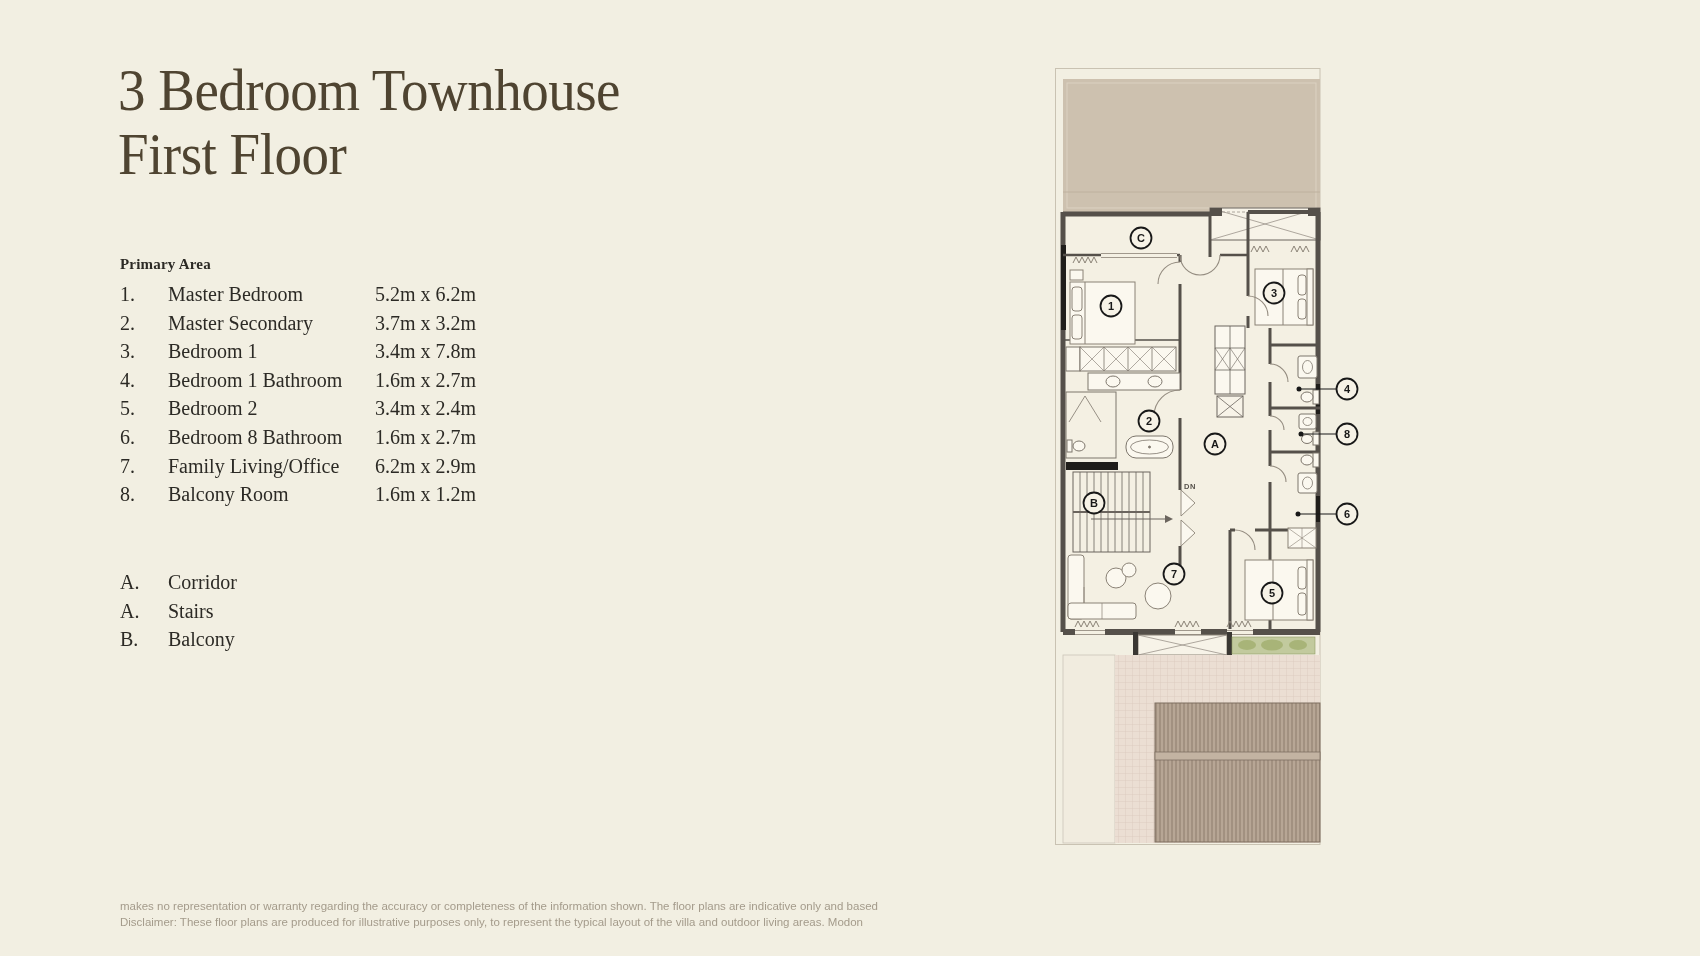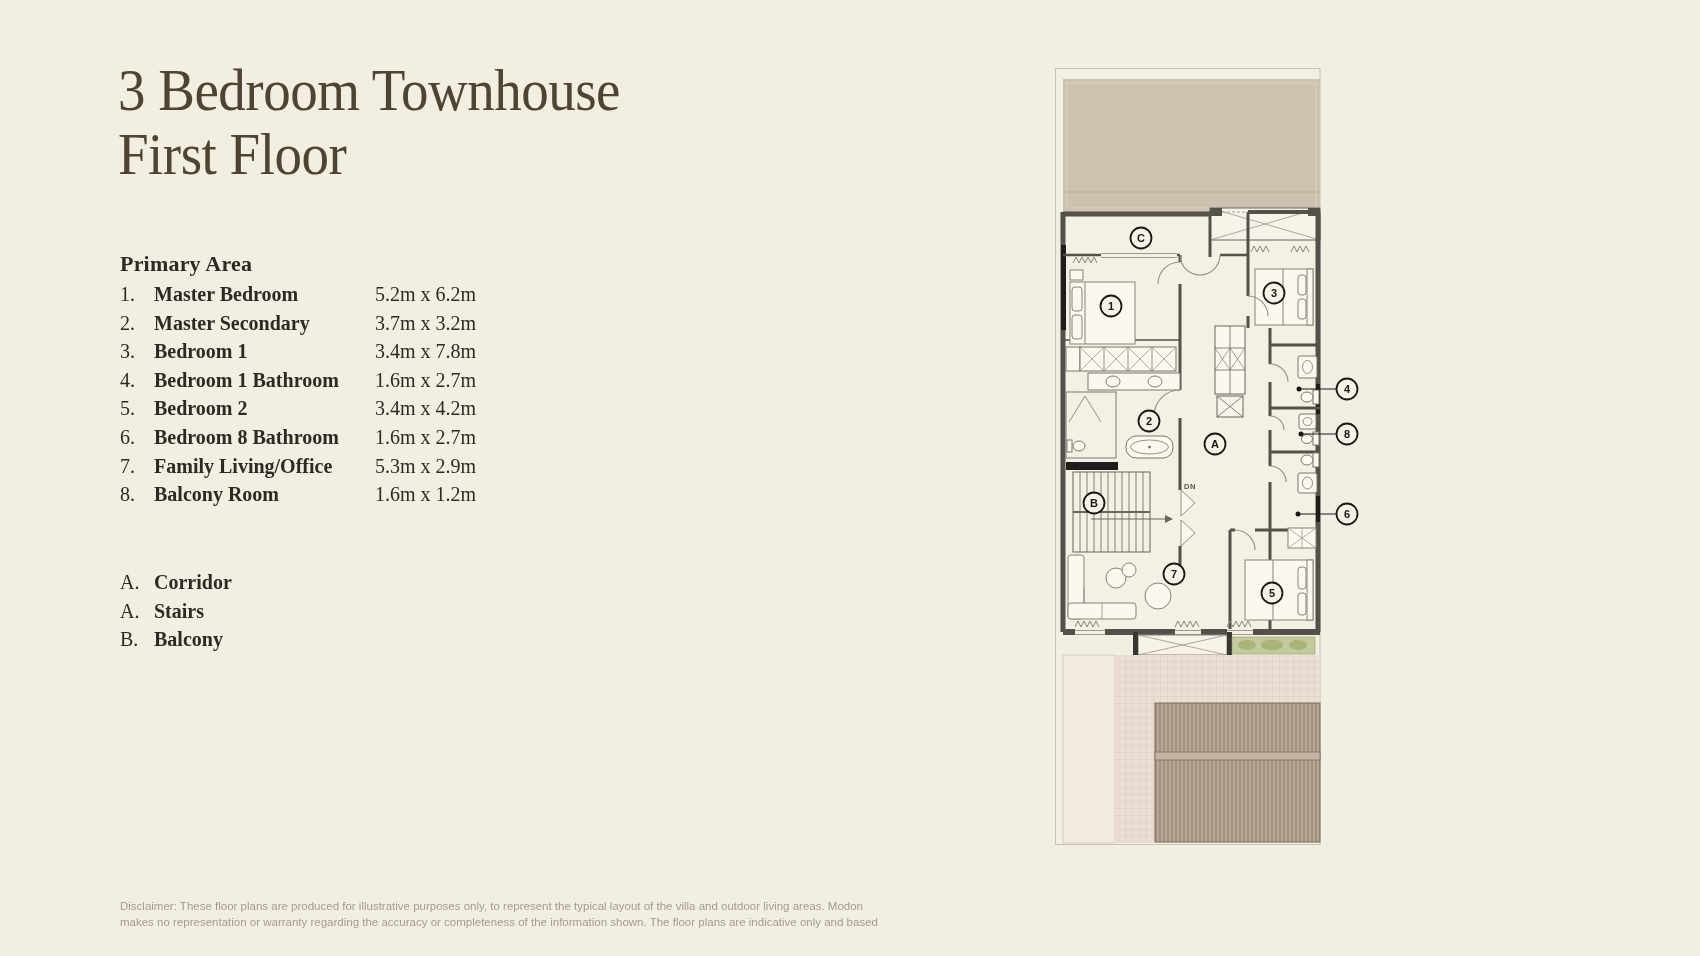--- a/index.html
+++ b/index.html
@@ -12,24 +12,24 @@
   .title-block{
     position:absolute;left:118px;top:58px;
     color:#4f4431;
     font-size:55px;line-height:59px;letter-spacing:-0.5px;
     transform:scaleY(1.08);transform-origin:top left;
   }
   
   .legend{position:absolute;left:120px;color:#2c2a25;}
   .legend-primary{top:251px;}
   .legend-secondary{top:568px;}
-  .legend-heading{font-weight:bold;font-size:22px;line-height:26px;margin-bottom:3px;letter-spacing:0.2px;}
+  .legend-heading{font-weight:bold;font-size:15px;line-height:26px;margin-bottom:3px;letter-spacing:0.2px;}
   .legend-row{position:relative;width:420px;height:28.6px;font-size:20px;line-height:28.6px;}
   .legend-num{position:absolute;left:0;width:34px;}
-  .legend-label{position:absolute;left:34px;font-weight:bold;}
+  .legend-label{position:absolute;left:48px;}
   .legend-dims{position:absolute;left:255px;}
   
   .disclaimer{
     position:absolute;left:120px;top:898px;width:880px;
     font-family:"Liberation Sans", sans-serif;
     font-size:11.5px;line-height:16.4px;color:#a49b8b;
   }
   
   .plan-wrap{position:absolute;left:1055px;top:66px;width:315px;height:781px;}
   svg text.callout-t{
@@ -65,31 +65,31 @@
     <span class="legend-dims">3.4m x 7.8m</span>
   </div>
   <div class="legend-row">
     <span class="legend-num">4.</span>
     <span class="legend-label">Bedroom 1 Bathroom</span>
     <span class="legend-dims">1.6m x 2.7m</span>
   </div>
   <div class="legend-row">
     <span class="legend-num">5.</span>
     <span class="legend-label">Bedroom 2</span>
-    <span class="legend-dims">3.4m x 4.2m</span>
+    <span class="legend-dims">3.4m x 2.4m</span>
   </div>
   <div class="legend-row">
     <span class="legend-num">6.</span>
     <span class="legend-label">Bedroom 8 Bathroom</span>
     <span class="legend-dims">1.6m x 2.7m</span>
   </div>
   <div class="legend-row">
     <span class="legend-num">7.</span>
     <span class="legend-label">Family Living/Office</span>
-    <span class="legend-dims">5.3m x 2.9m</span>
+    <span class="legend-dims">6.2m x 2.9m</span>
   </div>
   <div class="legend-row">
     <span class="legend-num">8.</span>
     <span class="legend-label">Balcony Room</span>
     <span class="legend-dims">1.6m x 1.2m</span>
   </div>
 </div>
 
 <div class="legend legend-secondary">
   <div class="legend-row">
@@ -365,15 +365,15 @@
     <text class="callout-t" text-anchor="middle" dy="4">8</text>
   </g>
   <g transform="translate(292,448)">
     <circle r="10.5" fill="#f6f2e6" stroke="#181818" stroke-width="1.8"></circle>
     <text class="callout-t" text-anchor="middle" dy="4">6</text>
   </g>
 </svg>
 </div>
 
 <div class="disclaimer">
+  <div>makes no representation or warranty regarding the accuracy or completeness of the information shown. The floor plans are indicative only and based</div>
   <div>Disclaimer: These floor plans are produced for illustrative purposes only, to represent the typical layout of the villa and outdoor living areas. Modon</div>
-  <div>makes no representation or warranty regarding the accuracy or completeness of the information shown. The floor plans are indicative only and based</div>
 </div>
 
 </body></html>

